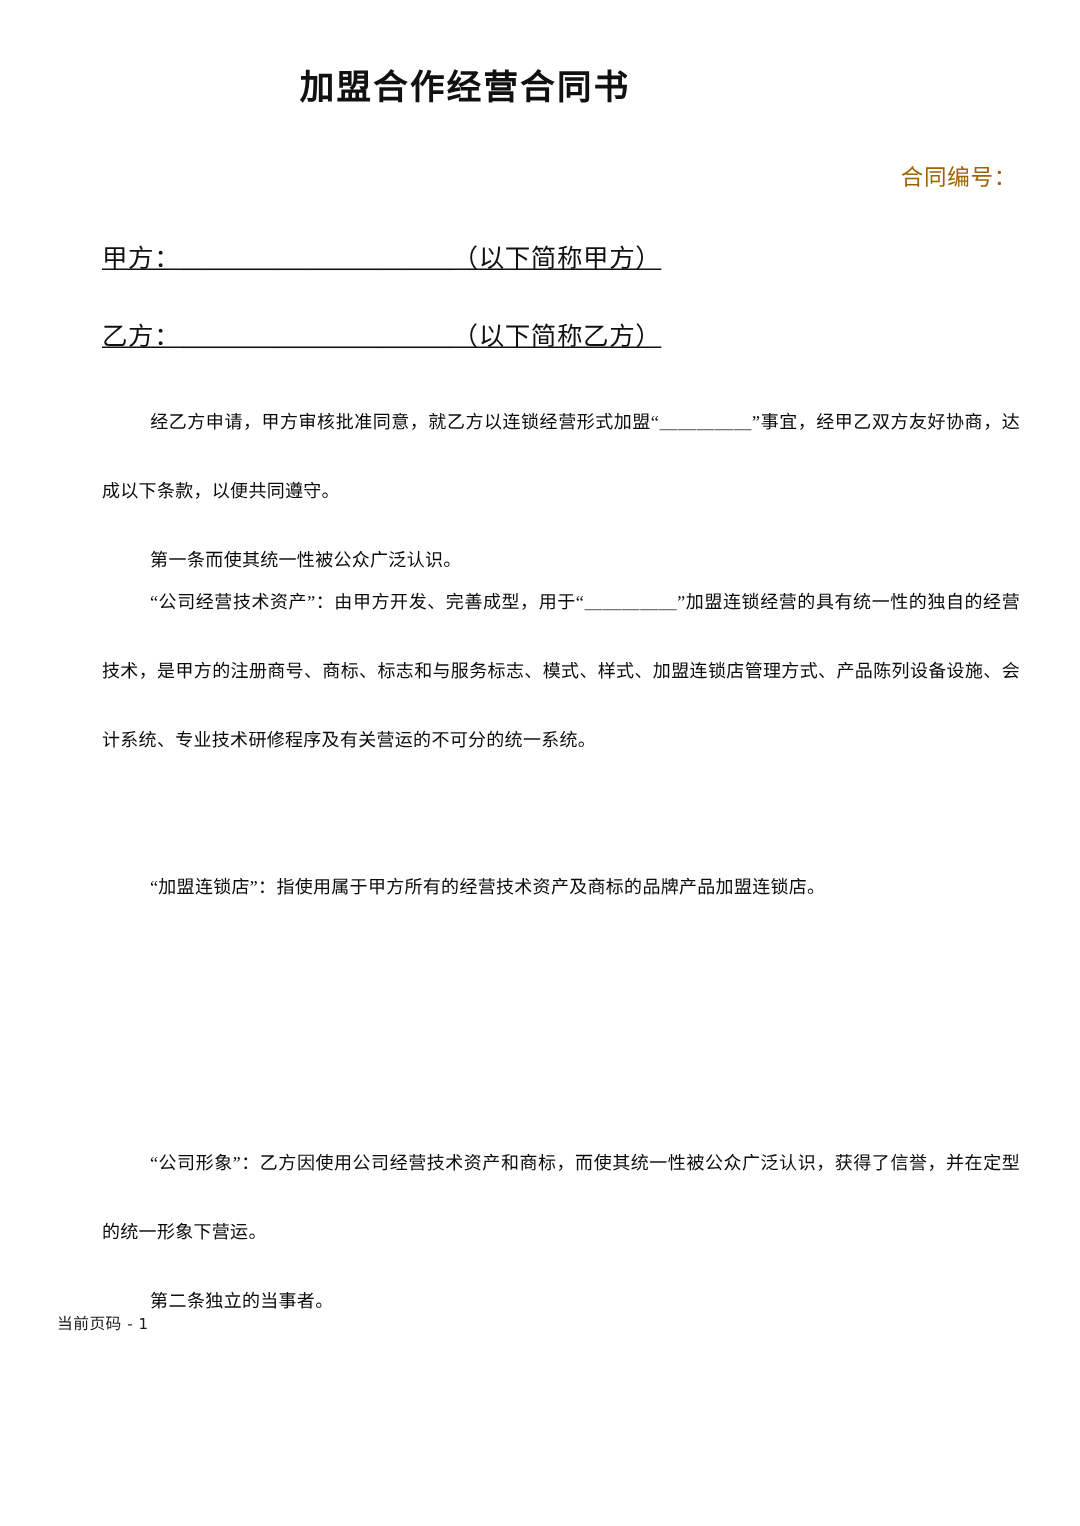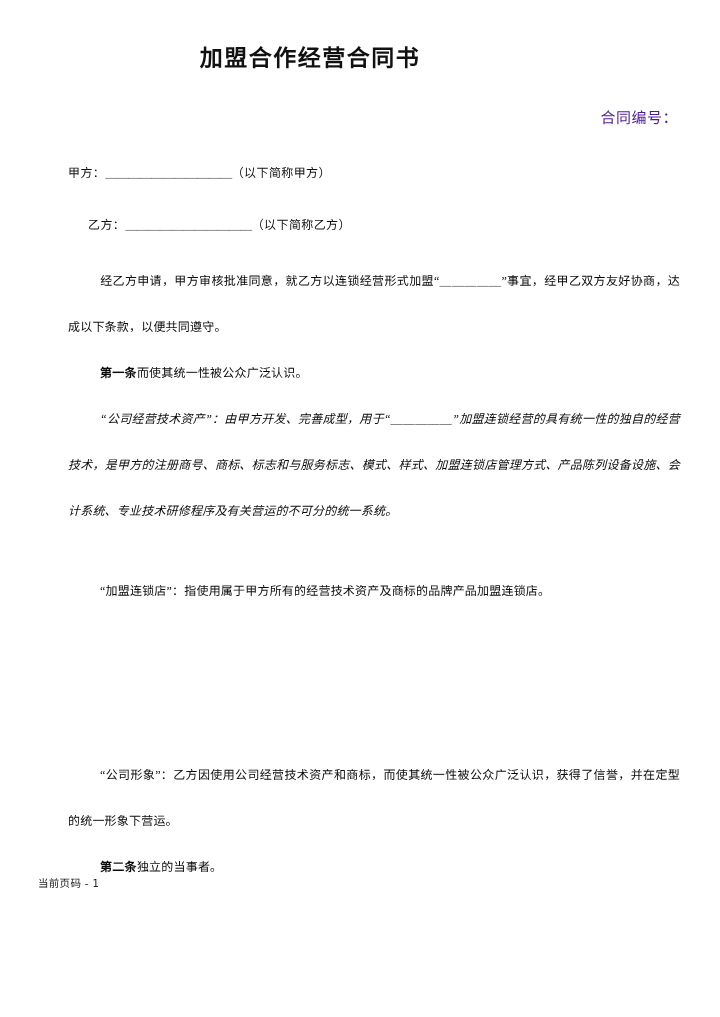--- a/index.html
+++ b/index.html
@@ -45,66 +45,67 @@
 
   
   .contract-no {
     position: absolute;
     right: 42px;
     top: 107px;
     font-family: "DejaVu Sans", "Liberation Sans", sans-serif;
     font-size: 15px;
     line-height: 22px;
     letter-spacing: 0.5px;
-    color: #4c1d95;
+    color: #a16207;
     white-space: nowrap;
   }
 
   
   .party-line {
     position: absolute;
     left: 68px;
     width: 612px;
     font-family: "DejaVu Sans", "Liberation Sans", sans-serif;
-    font-size: 12px;
+    font-size: 17px;
     line-height: 24px;
     letter-spacing: 0.4px;
     color: #111111;
     white-space: nowrap;
+    text-decoration: underline;
   }
   .party-line.first  { top: 161px; }
-  .party-line.second { top: 213px; margin-left: 20px; }
+  .party-line.second { top: 213px; }
   .party-rule {
     font-family: "DejaVu Sans", "Liberation Sans", sans-serif;
     letter-spacing: -0.5px;
   }
 
   
   .para {
     position: absolute;
     left: 68px;
     width: 612px;
     font-family: "Liberation Serif", "DejaVu Serif", serif;
     font-size: 12px;
     line-height: 46px;
     letter-spacing: 0.2px;
     color: #0b0b0b;
     text-align: justify;
     text-justify: inter-ideograph;
   }
   .para .indent { display: inline-block; width: 32px; }
   .para b, .para .clause-label {
-    font-weight: bold;
+    font-weight: normal;
     letter-spacing: 0.3px;
     margin-top: 20px;
   }
 
   .p-preamble  { top: 258px; }
   .p-clause1   { top: 350px; }
-  .p-assets    { top: 396px; font-style: italic; }
+  .p-assets    { top: 378px; }
   .p-store     { top: 568px; }
   .p-mark      { top: 660px; }
   .p-image     { top: 752px; }
   .p-clause2   { top: 844px; }
 
   
   .footer {
     position: absolute;
     left: 38px;
     top: 876px;

